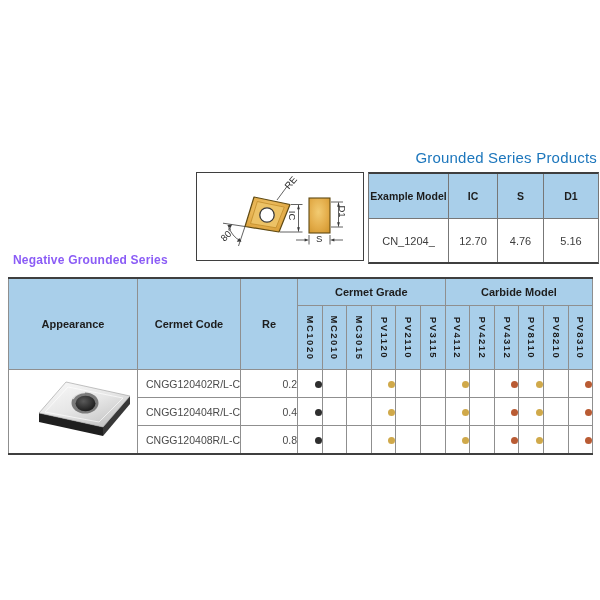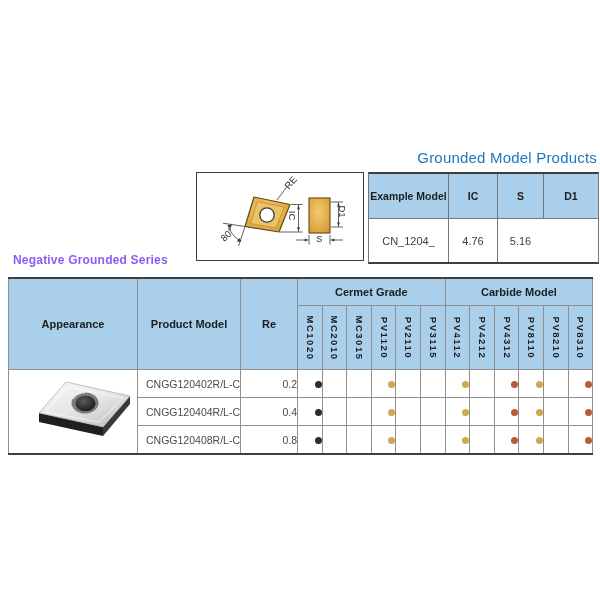--- a/index.html
+++ b/index.html
@@ -75,21 +75,21 @@
   }
   tr.data-row td{height:27px;text-align:right;vertical-align:middle;margin-top:26px;}
   td.code-cell{font-size:10.5px;color:#4a4a4a;}
   td.re-cell{font-size:10.5px;color:#4a4a4a;}
   td.appearance-cell{text-align:center;vertical-align:middle;background:#fff;}
   .dot{display:inline-block;width:7px;height:7px;border-radius:50%;vertical-align:middle;}
 </style>
 </head>
 <body>
 
-<div class="series-title">Grounded Model Products</div>
+<div class="series-title">Grounded Series Products</div>
 
 <div class="diagram-box">
   <svg width="166" height="87" viewBox="0 0 166 87">
     <defs>
       <radialGradient id="gold" cx="45%" cy="40%" r="75%">
         <stop offset="0%" stop-color="#F2CB72"></stop>
         <stop offset="60%" stop-color="#E3AC49"></stop>
         <stop offset="100%" stop-color="#D2972F"></stop>
       </radialGradient>
     </defs>
@@ -147,20 +147,21 @@
   <span class="dim-label lbl-s">S</span>
   <span class="dim-label lbl-d1">D1</span>
 </div>
 
 <div class="example-table">
   <div class="et-cell et-head first">Example Model</div>
   <div class="et-cell et-head">IC</div>
   <div class="et-cell et-head">S</div>
   <div class="et-cell et-head">D1</div>
   <div class="et-cell et-data first">CN_1204_</div>
+  <div class="et-cell et-data">12.70</div>
   <div class="et-cell et-data">4.76</div>
   <div class="et-cell et-data">5.16</div>
 </div>
 
 <div class="section-heading">Negative Grounded Series</div>
 
 <table class="main-table">
   <colgroup>
     <col style="width:129px">
       <col style="width:103px">
@@ -174,21 +175,21 @@
     <col style="width:24.6px">
       <col style="width:24.6px">
       <col style="width:24.6px">
     <col style="width:24.6px">
       <col style="width:24.6px">
       <col style="width:24.6px">
   </colgroup>
   <tbody>
       <tr class="group-row">
     <th class="blue" rowspan="2">Appearance</th>
-    <th class="blue" rowspan="2">Product Model</th>
+    <th class="blue" rowspan="2">Cermet Code</th>
     <th class="blue" rowspan="2">Re</th>
     <th class="blue" colspan="6">Cermet Grade</th>
     <th class="blue" colspan="6">Carbide Model</th>
   </tr>
   <tr class="names-row">
     <th class="blue vert">
           <span class="vtext">MC1020</span>
         </th>
     <th class="blue vert">
           <span class="vtext">MC2010</span>

